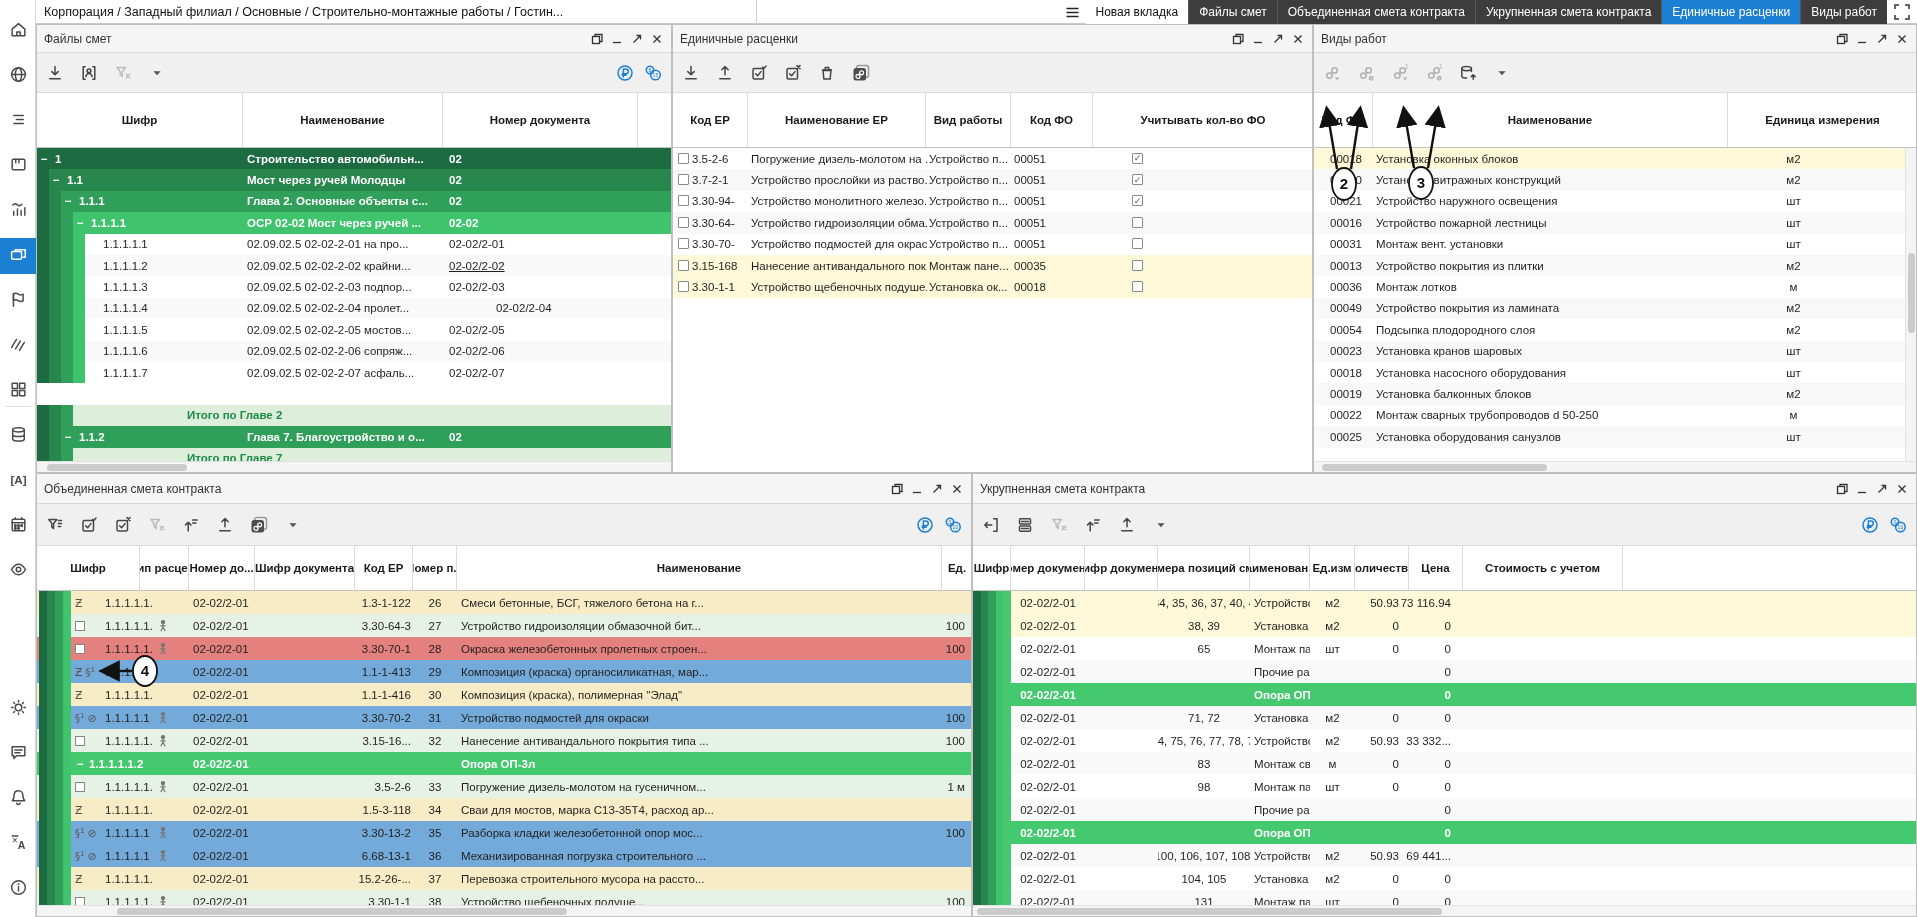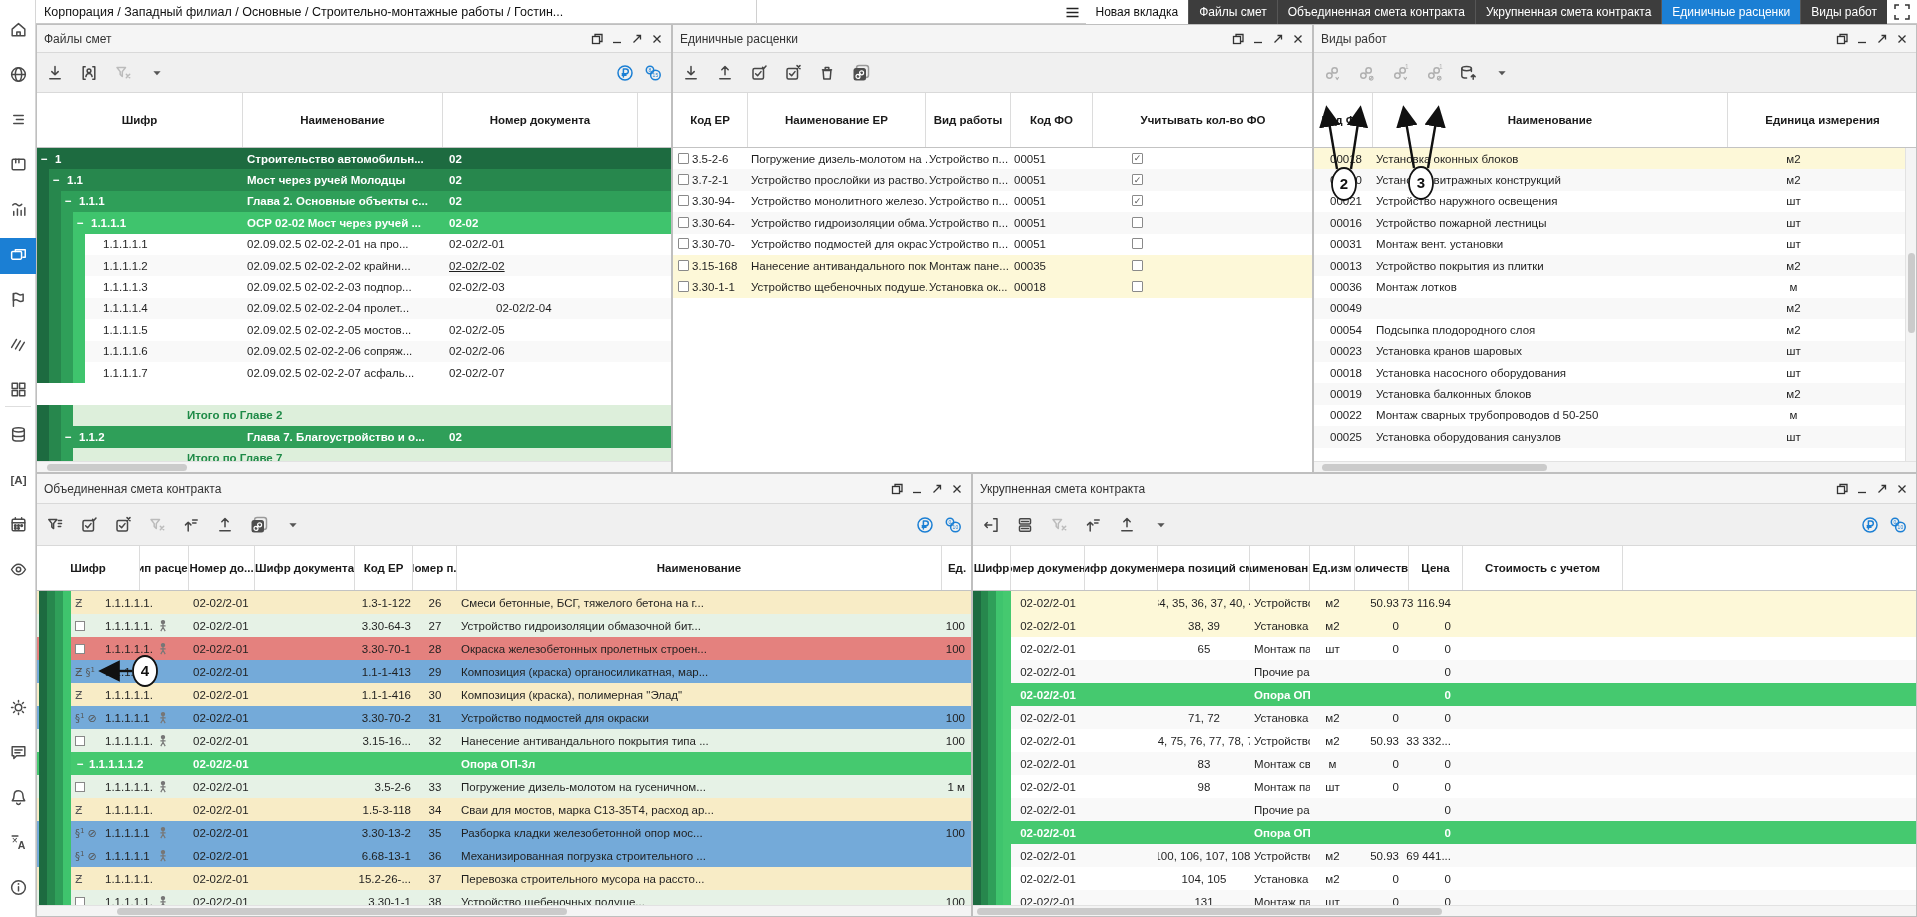--- a/index.html
+++ b/index.html
@@ -632,20 +632,21 @@
           <div class="cell " style="left:62px;width:350px;">Устройство покрытия из плитки</div>
           <div class="cell c-c" style="left:414px;width:131px;">м2</div>
         </div>
         <div class="trow" style="top:128.39999999999998px;height:21.4px;background:#fff">
           <div class="cell " style="left:16px;width:42px;">00036</div>
           <div class="cell " style="left:62px;width:350px;">Монтаж лотков</div>
           <div class="cell c-c" style="left:414px;width:131px;">м</div>
         </div>
         <div class="trow" style="top:149.79999999999998px;height:21.4px;background:#f8f8f8">
           <div class="cell " style="left:16px;width:42px;">00049</div>
+          <div class="cell " style="left:62px;width:350px;">Устройство покрытия из ламината</div>
           <div class="cell c-c" style="left:414px;width:131px;">м2</div>
         </div>
         <div class="trow" style="top:171.2px;height:21.4px;background:#fff">
           <div class="cell " style="left:16px;width:42px;">00054</div>
           <div class="cell " style="left:62px;width:350px;">Подсыпка плодородного слоя</div>
           <div class="cell c-c" style="left:414px;width:131px;">м2</div>
         </div>
         <div class="trow" style="top:192.6px;height:21.4px;background:#f8f8f8">
           <div class="cell " style="left:16px;width:42px;">00023</div>
           <div class="cell " style="left:62px;width:350px;">Установка кранов шаровых</div>

